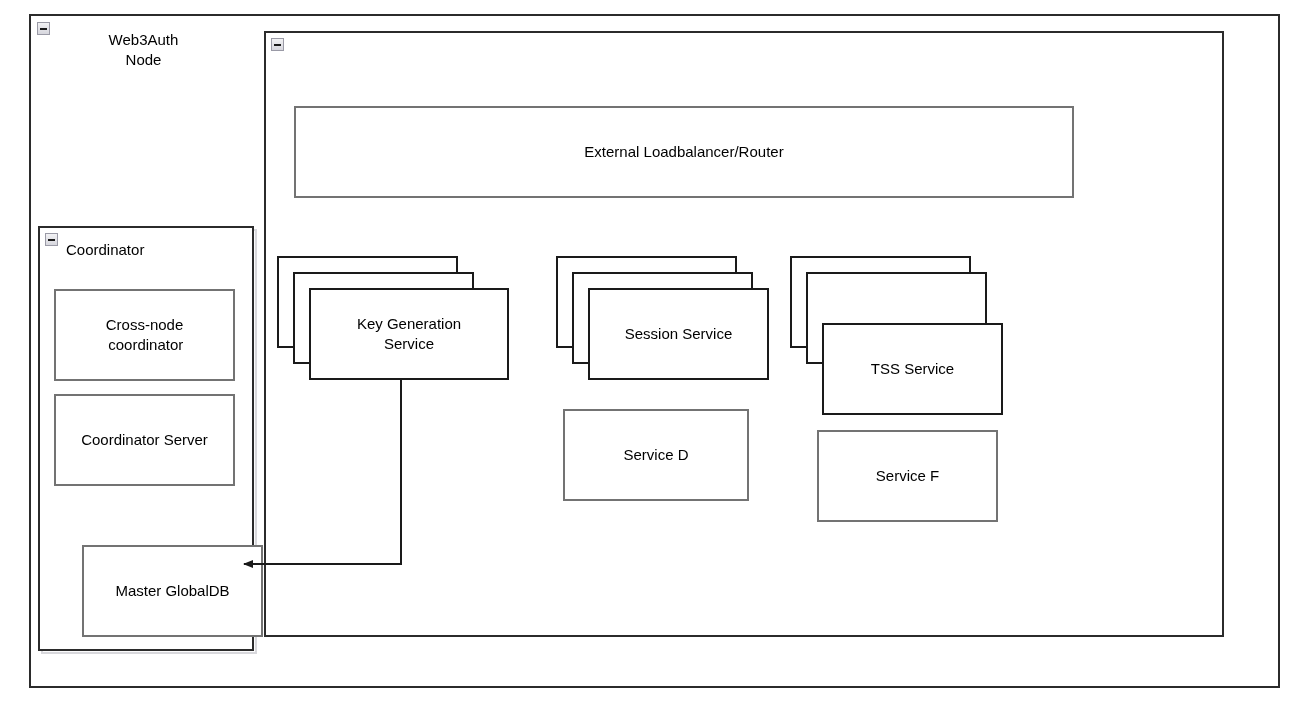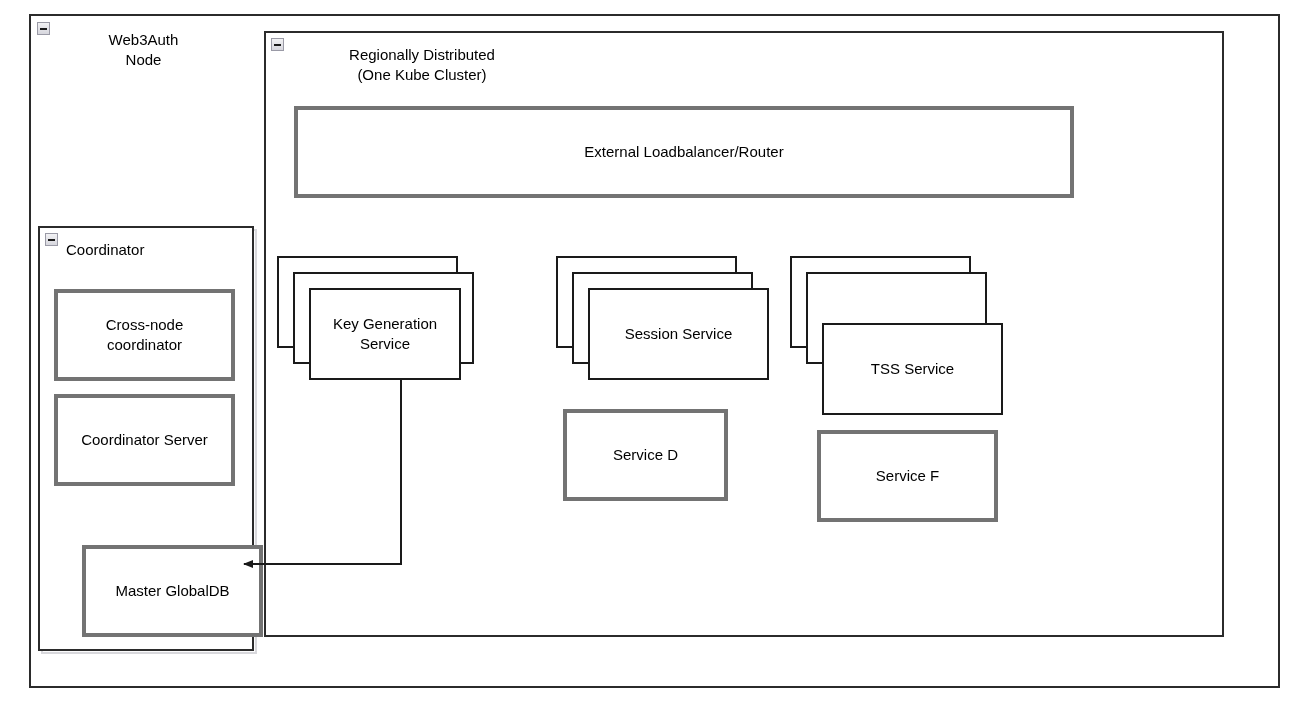--- a/index.html
+++ b/index.html
@@ -30,26 +30,26 @@
   }
 
   
   .shadow-frame {
     border: 2px solid #d8d8dc;
     background: #fbfbfc;
   }
 
   
   .node {
-    border: 4px solid #737373;
+    border: 2px solid #737373;
     background: #ffffff;
     display: flex;
     align-items: center;
     justify-content: center;
-    text-align: center;
+    text-align: right;
     font-size: 15px;
     color: #000000;
     line-height: 1.35;
     white-space: pre-line;
   }
 
   
   .stack { position: absolute; }
   .stack .layer {
     position: absolute;
@@ -118,45 +118,43 @@
 
   <div class="collapse-icon" style="left:37px; top:22px;"></div>
 
   <div class="container-title" style="left:56px; top:30px; width:175px;">Web3Auth
 Node</div>
 
   <div class="abs container-box" style="left:264px; top:31px; width:960px; height:606px;"></div>
 
   <div class="collapse-icon" style="left:271px; top:38px;"></div>
 
-  <div class="container-title" style="left:292px; top:45px; width:260px;">Regionally Distributed
-(One Kube Cluster)</div>
 
   <div class="abs node" style="left:294px; top:106px; width:780px; height:92px;">External Loadbalancer/Router</div>
 
   <div class="stack" style="left:277px; top:256px; width:213px; height:124px;">
     <div class="layer" style="left:0px; top:0px; width:181px; height:92px;"></div>
     <div class="layer" style="left:16px; top:16px; width:181px; height:92px;"></div>
-    <div class="layer front" style="left:32px; top:32px; width:152px; height:92px;">Key Generation
+    <div class="layer front" style="left:32px; top:32px; width:200px; height:92px;">Key Generation
 Service</div>
   </div>
 
   <div class="stack" style="left:556px; top:256px; width:213px; height:94px;">
     <div class="layer" style="left:0px; top:0px; width:181px; height:92px;"></div>
     <div class="layer" style="left:16px; top:16px; width:181px; height:92px;"></div>
     <div class="layer front" style="left:32px; top:32px; width:181px; height:92px;">Session Service</div>
   </div>
 
   <div class="stack" style="left:790px; top:256px; width:213px; height:124px;">
     <div class="layer" style="left:0px; top:0px; width:181px; height:92px;"></div>
     <div class="layer" style="left:16px; top:16px; width:181px; height:92px;"></div>
     <div class="layer front" style="left:32px; top:32px; width:181px; height:92px;margin-top:35px;">TSS Service</div>
   </div>
 
-  <div class="abs node" style="left:563px; top:409px; width:165px; height:92px;">Service D</div>
+  <div class="abs node" style="left:563px; top:409px; width:186px; height:92px;">Service D</div>
 
   <div class="abs node" style="left:817px; top:430px; width:181px; height:92px;">Service F</div>
 
   <div class="abs shadow-frame" style="left:41px; top:229px; width:216px; height:425px;"></div>
 
   <div class="abs container-box" style="left:38px; top:226px; width:216px; height:425px;"></div>
 
   <div class="collapse-icon" style="left:45px; top:233px;"></div>
 
   <div class="container-title left-align" style="left:66px; top:240px; width:160px;">Coordinator</div>

